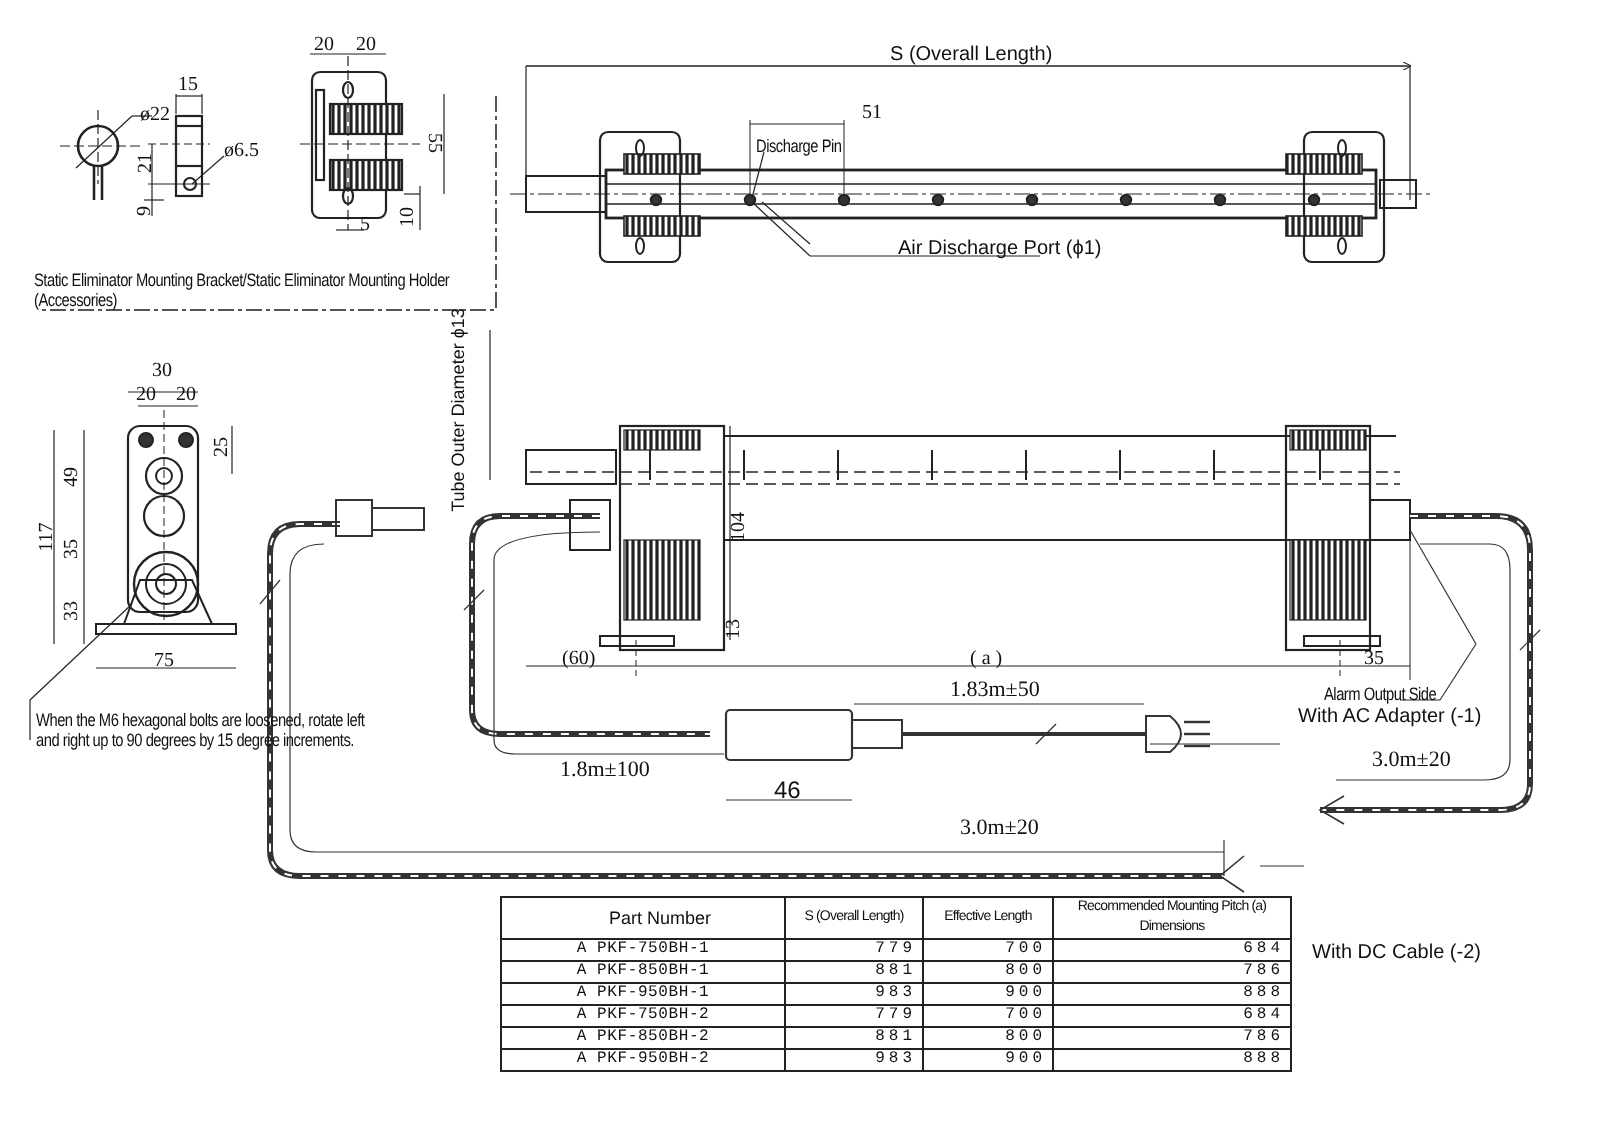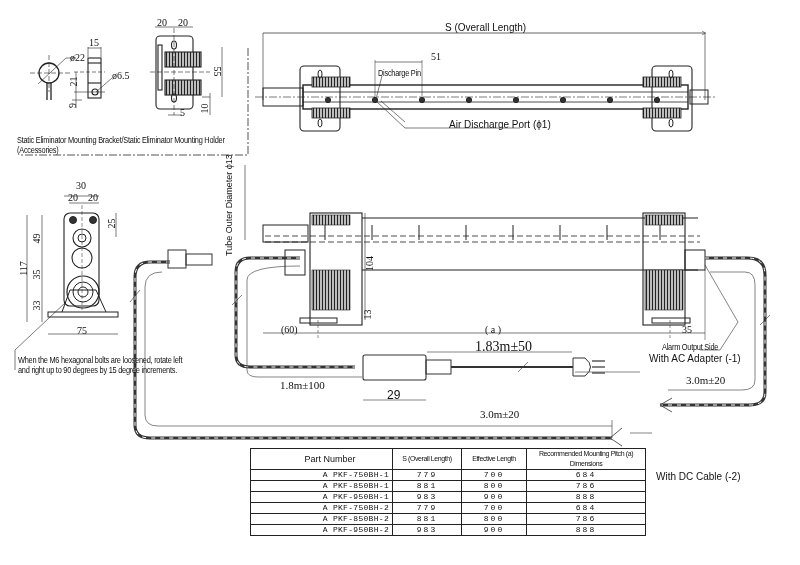--- a/index.html
+++ b/index.html
@@ -6,22 +6,22 @@
   body { width:800px; height:565px; position:relative; overflow:hidden; font-family:"Liberation Sans", sans-serif; color:#111; }
   svg { position:absolute; left:0; top:0; }
   .lbl { position:absolute; font-family:"Liberation Sans", sans-serif; white-space:nowrap; color:#111; }
   .dim { font-family:"Liberation Serif", serif; font-size:10px; }
   .note { font-size:9px; letter-spacing:-0.3px; transform:scaleX(0.82); transform-origin:left top; }
   .callout { font-size:11px; }
   table.spec { position:absolute; left:250px; top:448px; border-collapse:collapse; font-size:8px; }
   table.spec th, table.spec td { border:1px solid #222; padding:0 3px; height:10px; line-height:10px; text-align:center; }
   table.spec th { font-weight:normal; font-size:9px; }
   table.spec th.hcond { font-size:7px; letter-spacing:-0.4px; }
-  table.spec td.pn { font-family:"Liberation Mono", monospace; font-size:8px; letter-spacing:0.3px; text-align:right; }
-  table.spec td.num { font-family:"Liberation Mono", monospace; letter-spacing:2px; }
+  table.spec td.pn { font-family:"Liberation Mono", monospace; font-size:8px; letter-spacing:0.3px; text-align:center; }
+  table.spec td.num { font-family:"Liberation Mono", monospace; letter-spacing:2px;text-align:right; }
 </style>
 </head>
 <body>
 
 <svg width="800" height="565" viewBox="0 0 800 565">
   <defs>
     <pattern id="fins" width="3" height="10" patternUnits="userSpaceOnUse">
       <rect width="3" height="10" fill="#fff"></rect>
       <line x1="1.5" y1="0" x2="1.5" y2="10" stroke="#222" stroke-width="1.6"></line>
     </pattern>
@@ -240,23 +240,23 @@
 <span class="lbl" style="left:178px;top:200px;font-size:9px;transform:rotate(-90deg);transform-origin:center;">Tube Outer Diameter ϕ13</span>
 <span class="lbl dim" style="left:362px;top:258px;transform:rotate(-90deg);">104</span>
 <span class="lbl dim" style="left:362px;top:309px;transform:rotate(-90deg);">13</span>
 <span class="lbl dim" style="left:281px;top:324px;">(60)</span>
 <span class="lbl dim" style="left:485px;top:324px;">( a )</span>
 <span class="lbl dim" style="left:682px;top:324px;">35</span>
 <span class="lbl note" style="left:662px;top:342px;">Alarm Output Side</span>
 <span class="lbl callout" style="left:649px;top:353px;font-size:10px;">With AC Adapter (-1)</span>
 <span class="lbl callout" style="left:656px;top:427px;font-size:10px;margin-top:44px;">With DC Cable (-2)</span>
 
-<span class="lbl dim" style="left:475px;top:339px;font-size:14px;">1.83m±50</span>
+<span class="lbl dim" style="left:475px;top:339px;font-size:11px;">1.83m±50</span>
 <span class="lbl dim" style="left:280px;top:379px;font-size:11px;">1.8m±100</span>
-<span class="lbl" style="left:387px;top:388px;font-size:12px;">29</span>
+<span class="lbl" style="left:387px;top:388px;font-size:12px;">46</span>
 <span class="lbl dim" style="left:480px;top:408px;font-size:11px;">3.0m±20</span>
 <span class="lbl dim" style="left:686px;top:374px;font-size:11px;">3.0m±20</span>
 
 <table class="spec">
   <thead>
     <tr>
       <th style="width:118px;padding-left:20px;">Part Number</th>
       <th class="hcond" style="width:62px;">S (Overall Length)</th>
       <th class="hcond" style="width:58px;">Effective Length</th>
       <th class="hcond" style="width:112px;">Recommended Mounting Pitch (a) Dimensions</th>

